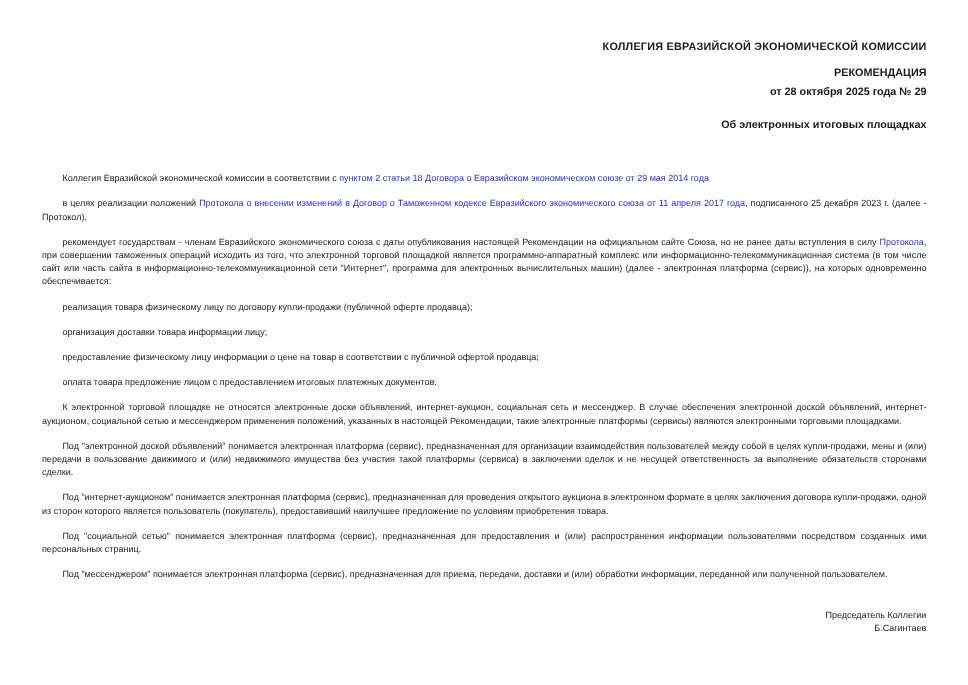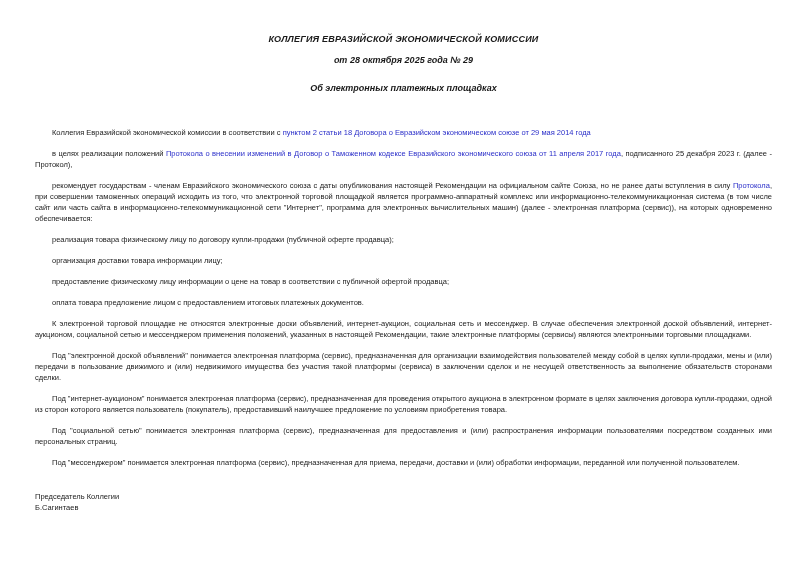--- a/index.html
+++ b/index.html
@@ -7,51 +7,53 @@
     position: relative;
     width: 807px;
     height: 571px;
     box-sizing: border-box;
     background: #ffffff;
     padding: 34px 35px 0 35px;
     font-family: "Liberation Sans", sans-serif;
     color: #1a1a1a;
     overflow: hidden;
   }
-  .hdr { text-align: center; font-style: italic; }
+  .hdr { text-align: right; }
   .h-org   { font-weight: bold; font-size: 9px; line-height: 11px; margin: 0 0 10px 0; letter-spacing: 0.2px; }
   .h-type  { font-weight: bold; font-size: 9px; line-height: 11px; margin: 0 0 5px 0; }
   .h-date  { font-weight: bold; font-size: 9px; line-height: 11px; margin: 0 0 17px 0; }
   .h-title { font-weight: bold; font-size: 9px; line-height: 11px; margin: 0 0 33px 0; }
   .doc-body { font-size: 7.5px; line-height: 11px; }
   .para {
     margin: 0 0 10px 0;
     text-indent: 17px;
     text-align: justify;
   }
   .doc-link {
     color: #2a2ec9;
     text-decoration: none;
     cursor: pointer;
   }
   .sig {
     margin-top: 23px;
+    text-align: right;
     font-size: 7.5px;
     line-height: 11px;
   }
 </style>
 </head>
 <body>
 
 <div class="page">
 
   <div class="hdr">
     <div class="h-org">КОЛЛЕГИЯ ЕВРАЗИЙСКОЙ ЭКОНОМИЧЕСКОЙ КОМИССИИ</div>
+    <div class="h-type">РЕКОМЕНДАЦИЯ</div>
     <div class="h-date">от 28 октября 2025 года № 29</div>
-    <div class="h-title">Об электронных платежных площадках</div>
+    <div class="h-title">Об электронных итоговых площадках</div>
   </div>
 
   <div class="doc-body" id="doc-body">
       <p class="para"><span>Коллегия Евразийской экономической комиссии в соответствии с </span><a class="doc-link">пунктом 2 статьи 18 Договора о Евразийском экономическом союзе от 29 мая 2014 года</a></p>
       <p class="para"><span>в целях реализации положений </span><a class="doc-link">Протокола о внесении изменений в Договор о Таможенном кодексе Евразийского экономического союза от 11 апреля 2017 года</a><span>, подписанного 25 декабря 2023 г. (далее - Протокол),</span></p>
       <p class="para"><span>рекомендует государствам - членам Евразийского экономического союза с даты опубликования настоящей Рекомендации на официальном сайте Союза, но не ранее даты вступления в силу </span><a class="doc-link">Протокола</a><span>, при совершении таможенных операций исходить из того, что электронной торговой площадкой является программно-аппаратный комплекс или информационно-телекоммуникационная система (в том числе сайт или часть сайта в информационно-телекоммуникационной сети "Интернет", программа для электронных вычислительных машин) (далее - электронная платформа (сервис)), на которых одновременно обеспечивается:</span></p>
       <p class="para"><span>реализация товара физическому лицу по договору купли-продажи (публичной оферте продавца);</span></p>
       <p class="para"><span>организация доставки товара информации лицу;</span></p>
       <p class="para"><span>предоставление физическому лицу информации о цене на товар в соответствии с публичной офертой продавца;</span></p>
       <p class="para"><span>оплата товара предложение лицом с предоставлением итоговых платежных документов.</span></p>

